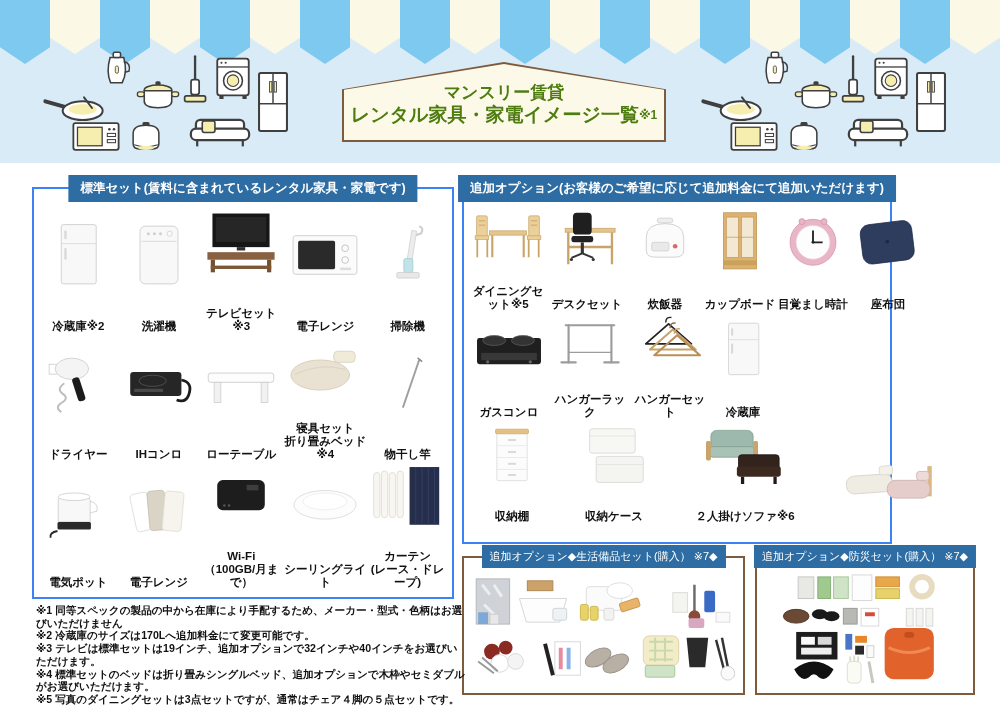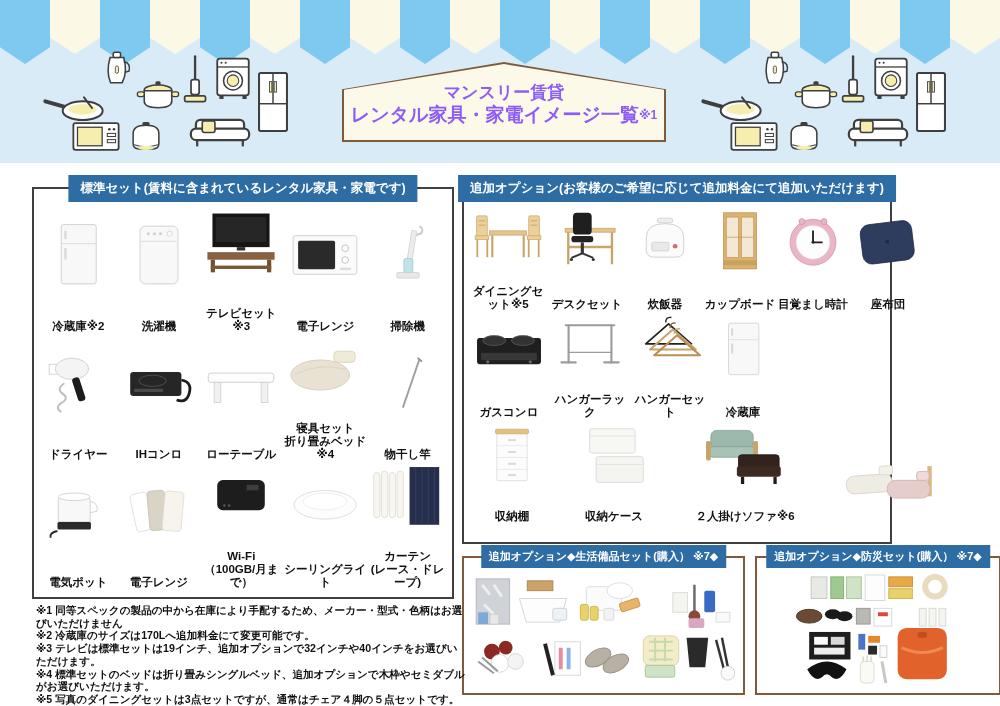--- a/index.html
+++ b/index.html
@@ -10,46 +10,46 @@
   .awning{position:absolute;left:0;top:0;width:1000px;height:66px;display:flex;align-items:flex-start;}
   .stripe{width:50px;flex:0 0 50px;}
   .stripe.blue{height:64px;background:#7ec9ef;clip-path:polygon(0 0,100% 0,100% 74%,50% 100%,0 74%);}
   .stripe.cream{height:54px;background:#fbf8e6;clip-path:polygon(0 0,100% 0,100% 70%,50% 100%,0 70%);}
   .doodle{position:absolute;}
 
   
   .title-banner{position:absolute;left:342px;top:62px;width:324px;height:80px;}
   .tb-outer{position:absolute;inset:0;background:#7d5b3c;clip-path:polygon(0 34%,50% 0,100% 34%,100% 100%,0 100%);}
   .tb-inner{position:absolute;left:2px;top:2px;right:2px;bottom:2px;background:#fdf9e8;clip-path:polygon(0 34%,50% 0,100% 34%,100% 100%,0 100%);}
-  .tb-text{position:absolute;left:0;right:0;top:20px;text-align:center;font-weight:bold;color:#8b5cf6;}
+  .tb-text{position:absolute;left:0;right:0;top:20px;text-align:center;font-weight:bold;color:#4d7c0f;}
   .tb-line1{font-size:17px;line-height:1.25;}
   .tb-line2{font-size:19px;line-height:1.25;}
   .tb-note{font-size:12px;vertical-align:2px;}
 
   
-  .section{position:absolute;border:2px solid #404040;background:#fff;box-sizing:border-box;}
+  .section{position:absolute;border:2px solid #3b82f6;background:#fff;box-sizing:border-box;}
   #std-section{left:32px;top:187px;width:422px;height:412px;}
   #opt-section{left:462px;top:187px;width:430px;height:357px;}
   .sec-header{position:absolute;top:-14px;left:50%;transform:translateX(-50%);background:#2e6da4;color:#fff;
     font-weight:bold;font-size:12.5px;padding:5px 12px;white-space:nowrap;letter-spacing:0;}
   .grid5{display:grid;grid-template-columns:repeat(5,1fr);padding:16px 4px 0;}
   .grid6{display:grid;grid-template-columns:repeat(6,1fr);padding:0 4px;}
   .grid6.first{padding-top:14px;}
   .grid4{display:grid;grid-template-columns:92px 112px 150px 140px;padding:0 2px;}
   .cell{display:flex;flex-direction:column;align-items:center;justify-content:flex-end;}
   .cell.h128{height:128px;}.cell.h112{height:108px;}.cell.h104{height:104px;}
   .pimg{display:block;}
   .plabel{font-weight:bold;font-size:11.5px;color:#111;text-align:center;line-height:1.12;white-space:pre-line;margin-top:18px;}
 
   
   .pbox{position:absolute;border:2px solid #7d5b3c;background:#fff;box-sizing:border-box;}
   #box-household{left:462px;top:556px;width:283px;height:139px;}
-  #box-disaster{left:755px;top:556px;width:246px;height:139px;}
+  #box-disaster{left:755px;top:556px;width:220px;height:139px;}
   .pbox-header{position:absolute;top:-13px;left:50%;transform:translateX(-50%);background:#2e6da4;color:#fff;
-    font-weight:bold;font-size:11px;padding:4px 8px;white-space:nowrap;}
+    font-weight:normal;font-size:11px;padding:4px 8px;white-space:nowrap;}
   .pbox-content{position:absolute;left:4px;right:4px;top:10px;bottom:4px;display:flex;align-items:center;justify-content:center;}
 
   
   #footnotes{position:absolute;left:36px;top:604px;width:432px;font-size:10.6px;font-weight:bold;color:#111;line-height:1.2;}
 </style>
 </head>
 <body>
 
 <svg width="0" height="0" style="position:absolute" aria-hidden="true">
 <defs>

